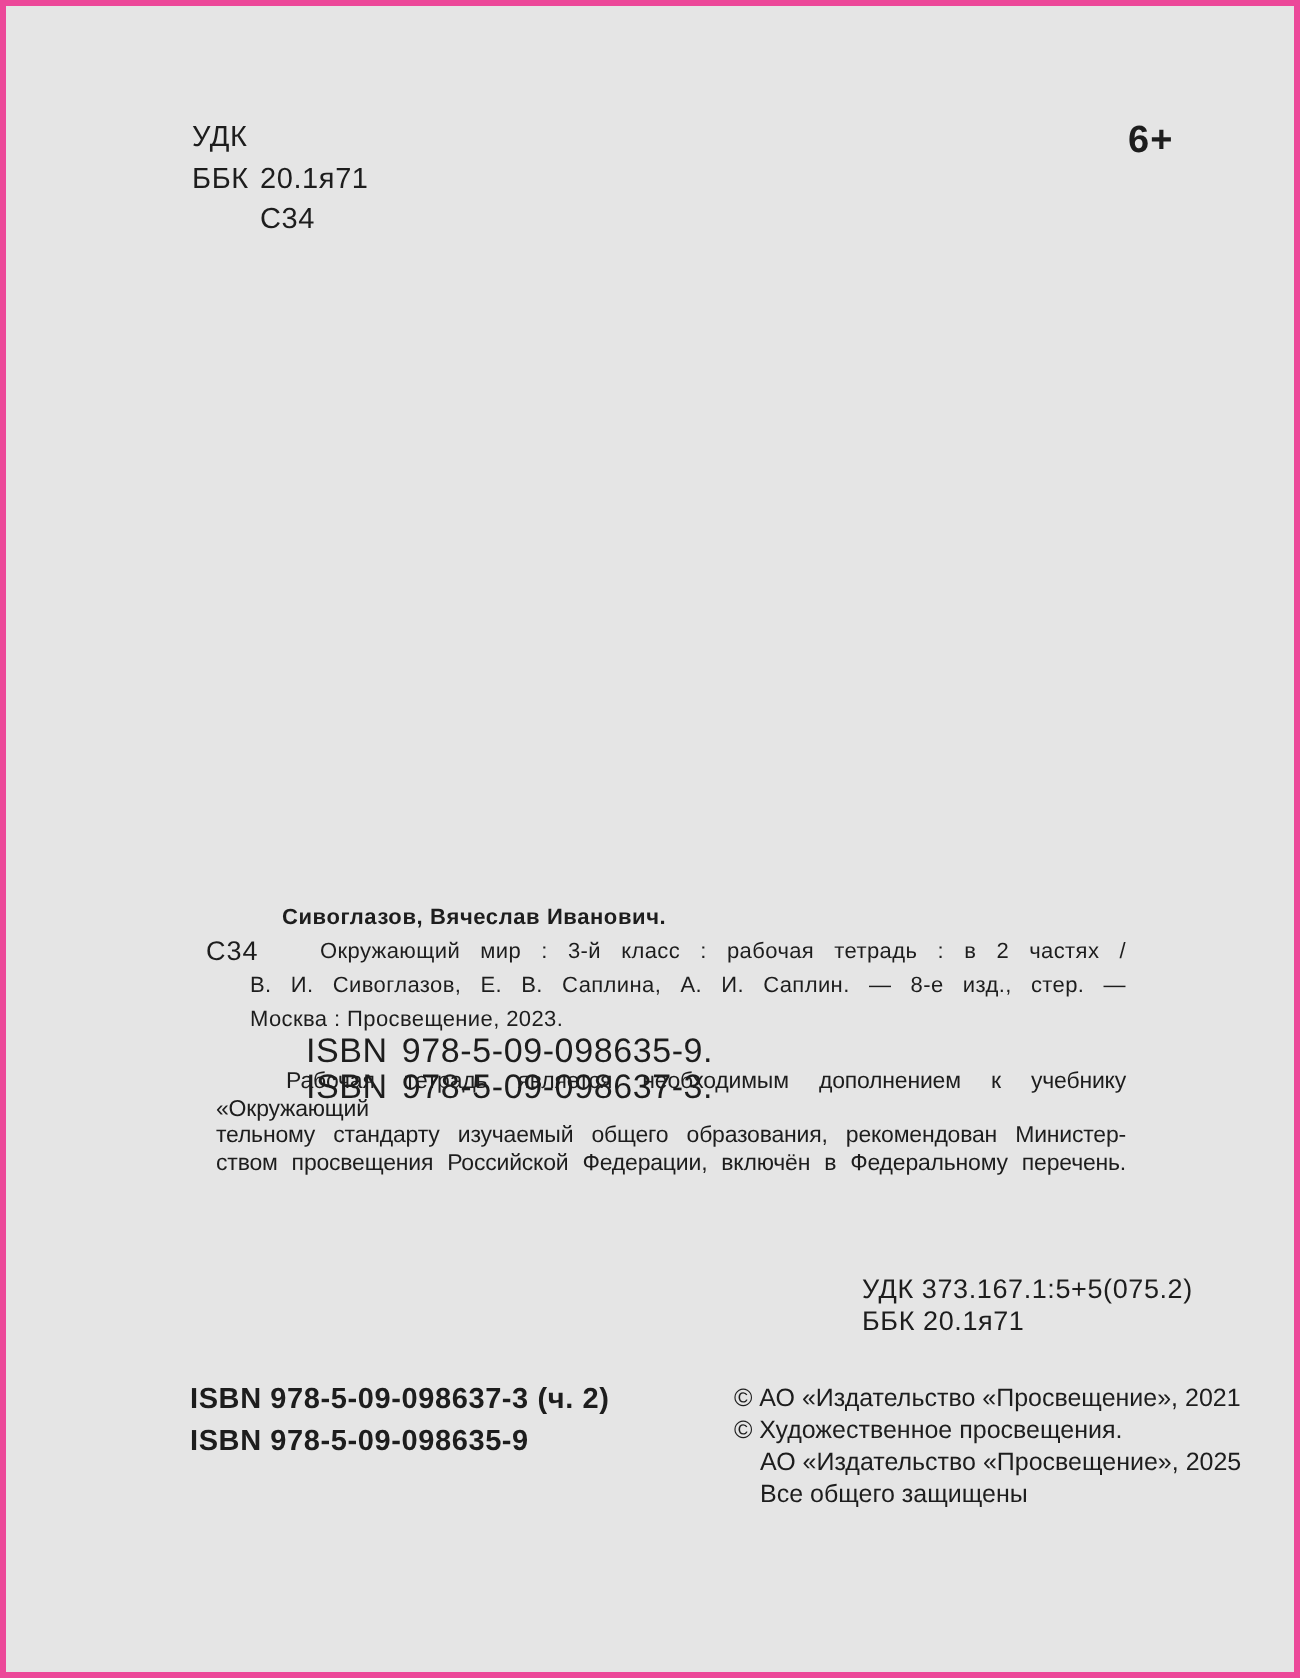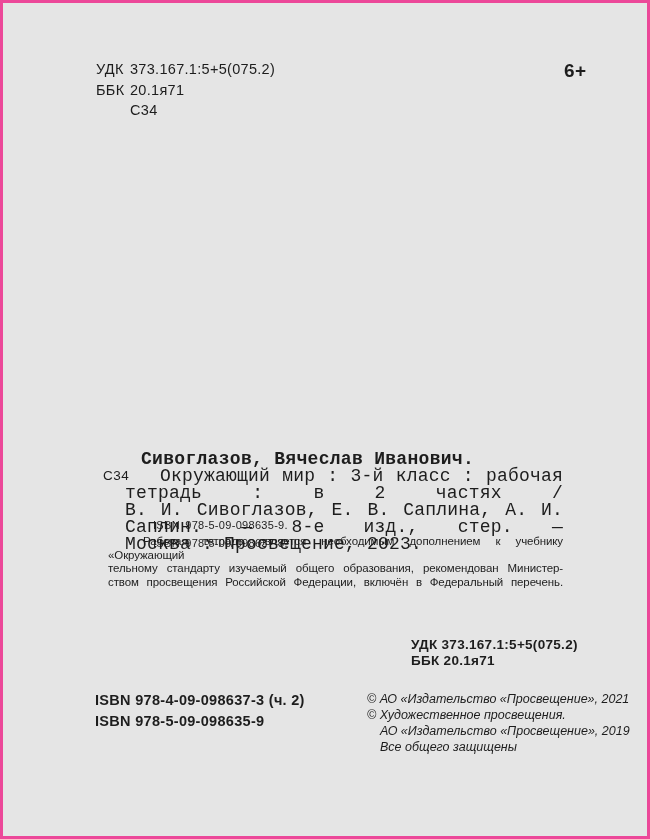--- a/index.html
+++ b/index.html
@@ -27,65 +27,64 @@
     position: absolute; left: 561px; top: 57px;
     font-size: 19px; font-weight: bold; letter-spacing: 0.5px;
   }
   
   .card-code {
     position: absolute; left: 100px; top: 465px;
     font-size: 13.5px; letter-spacing: 0.5px;
   }
   .card {
     position: absolute; left: 122px; top: 448px; width: 438px;
-    font-size: 18px; line-height: 17px; letter-spacing: 0.2px; font-family: Liberation Mono, monospace;
+    font-size: 11px; line-height: 17px; letter-spacing: 0.2px;
   }
   .card .author {
     font-weight: bold; margin-left: 16px; letter-spacing: 0.3px;
     white-space: nowrap;
   }
   .indent { text-indent: 35px; }
   .just { text-align: justify; text-align-last: justify; }
   .isbn-block {
     position: absolute; left: 150px; top: 514px;
-    font-size: 11px; line-height: 17.5px;
+    font-size: 17px; line-height: 17.5px;
     letter-spacing: 0.3px; word-spacing: 2px; white-space: nowrap;
   }
   
   .annotation {
     position: absolute; left: 105px; top: 532px; width: 455px;
     font-size: 11.5px; line-height: 13.5px; letter-spacing: -0.1px;
   }
   
   .class-block {
-    position: absolute; left: 408px; top: 634px;
-    font-size: 13.5px; font-weight: bold; line-height: 15.5px;
+    position: absolute; left: 428px; top: 634px;
+    font-size: 13.5px; font-weight: normal; line-height: 15.5px;
     letter-spacing: 0.3px; white-space: nowrap;
   }
   
   .footer-isbn {
     position: absolute; left: 92px; top: 687px;
     font-size: 14.5px; font-weight: bold; line-height: 20.5px;
     letter-spacing: 0.3px; white-space: nowrap;
   }
   .copyright {
     position: absolute; left: 364px; top: 688px;
-    font-size: 12.5px; line-height: 16px; white-space: nowrap; font-style: italic;
+    font-size: 12.5px; line-height: 16px; white-space: nowrap;
   }
   .cr-indent { padding-left: 13px; }
 </style>
 </head>
 <body>
 
 <div class="page">
 
   <div class="top-block">
     <div class="top-row">
       <span class="top-lbl">УДК</span>
-      <span>373.167.1:5+5(075.2)</span>
     </div>
     <div class="top-row">
       <span class="top-lbl">ББК</span>
       <span>20.1я71</span>
     </div>
     <div class="top-row">
       <span class="top-lbl"></span>
       <span>С34</span>
     </div>
   </div>
@@ -102,33 +101,33 @@
   </div>
 
   <div class="isbn-block">
     <div>ISBN 978-5-09-098635-9.</div>
     <div>ISBN 978-5-09-098637-3.</div>
   </div>
 
   <div class="annotation">
     <div class="indent just">Рабочая тетрадь является необходимым дополнением к учебнику «Окружающий</div>
     <div class="just">тельному стандарту изучаемый общего образования, рекомендован Министер-</div>
-    <div class="just">ством просвещения Российской Федерации, включён в Федеральный перечень.</div>
+    <div class="just">ством просвещения Российской Федерации, включён в Федеральному перечень.</div>
   </div>
 
   <div class="class-block">
     <div>УДК 373.167.1:5+5(075.2)</div>
     <div>ББК 20.1я71</div>
   </div>
 
   <div class="footer-isbn">
-    <div>ISBN 978-4-09-098637-3 (ч. 2)</div>
+    <div>ISBN 978-5-09-098637-3 (ч. 2)</div>
     <div>ISBN 978-5-09-098635-9</div>
   </div>
 
   <div class="copyright">
     <div>© АО «Издательство «Просвещение», 2021</div>
     <div>© Художественное просвещения.</div>
-    <div class="cr-indent">АО «Издательство «Просвещение», 2019</div>
+    <div class="cr-indent">АО «Издательство «Просвещение», 2025</div>
     <div class="cr-indent">Все общего защищены</div>
   </div>
 
 </div>
 
 </body></html>

